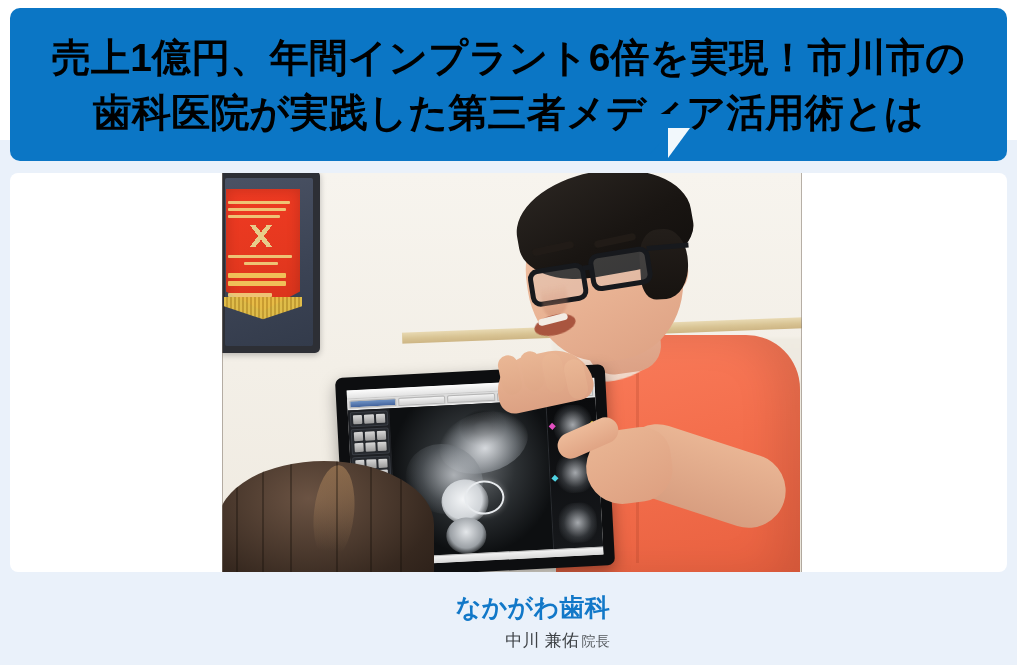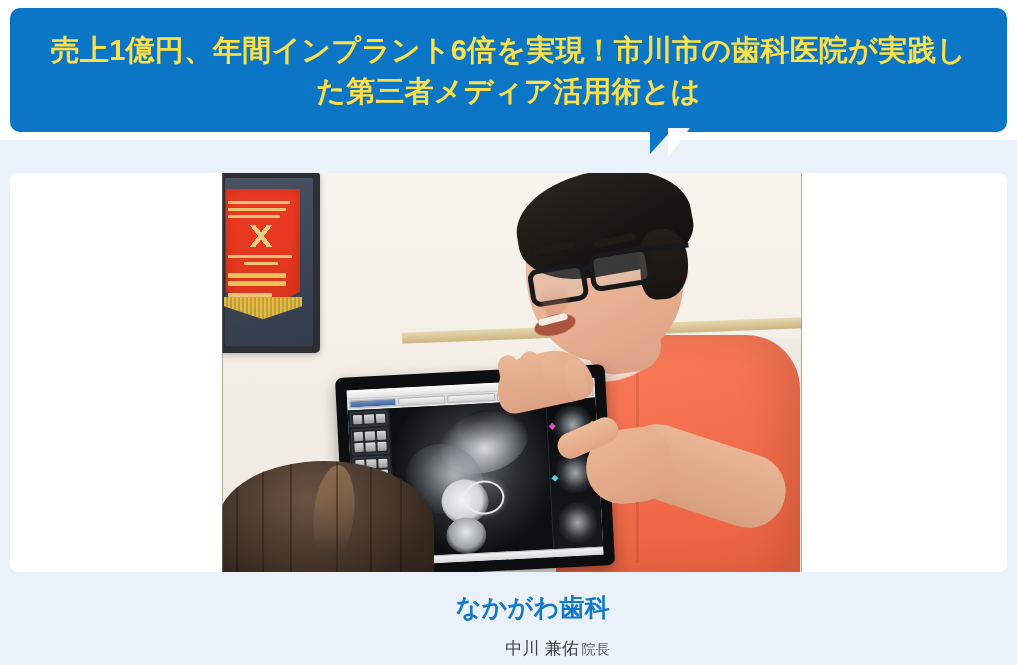--- a/index.html
+++ b/index.html
@@ -42,22 +42,22 @@
   .balloon {
     background: #0b76c5;
     border-radius: 10px;
     padding: 22px 26px 20px 26px;
     min-height: 115px;
     display: flex;
     align-items: center;
     justify-content: center;
   }
   .balloon-title {
-    color: #fde047;
-    font-size: 29px;
+    color: #000000;
+    font-size: 39px;
     line-height: 1.42;
     font-weight: 700;
     text-align: center;
     letter-spacing: 0.2px;
     word-break: break-all;
   }
   
   .balloon-tail {
     position: absolute;
     left: 650px;
@@ -650,21 +650,21 @@
     text-align: right;
   }
   .clinic-name {
     color: #1278c8;
     font-size: 25px;
     font-weight: 700;
     line-height: 1.2;
     letter-spacing: 0.3px;
   }
   .doctor-line {
-    margin-top: 16px;
+    margin-top: 8px;
     color: #3e4246;
     font-size: 17px;
     line-height: 1.3;
     letter-spacing: 0.3px;
   }
   .doctor-title {
     font-size: 14px;
     color: #55595d;
     margin-left: 2px;
   }

